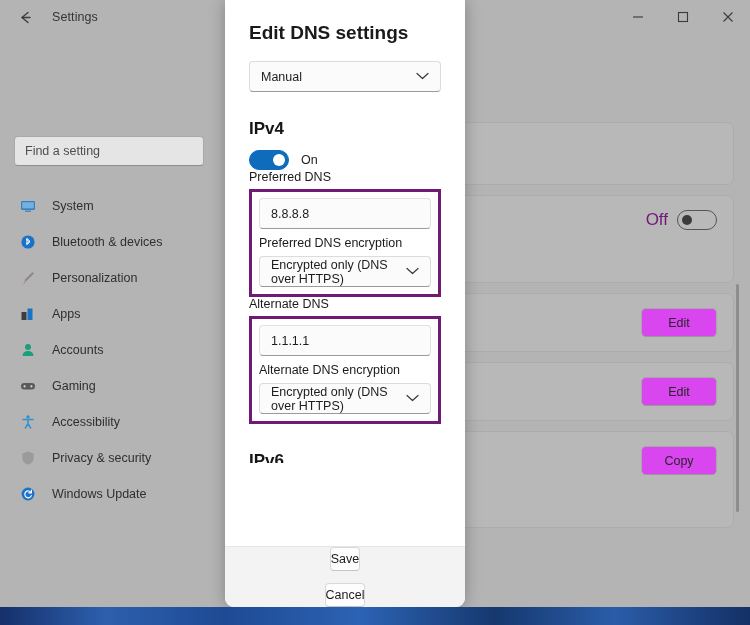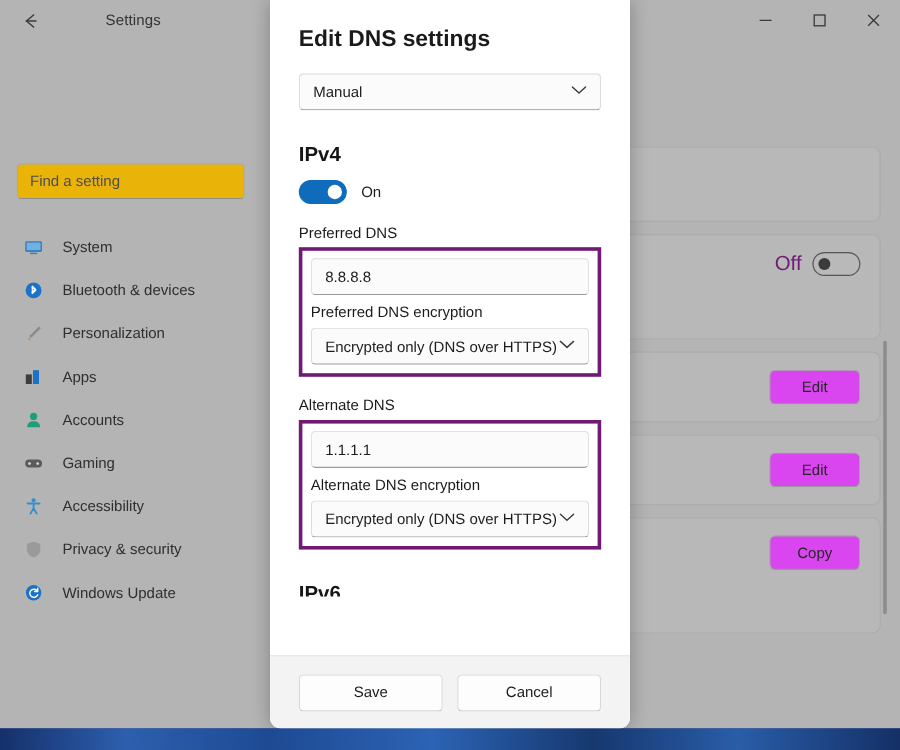--- a/index.html
+++ b/index.html
@@ -20,21 +20,21 @@
     position: absolute;
     left: 0; top: 0;
     width: 750px; height: 607px;
     background: #b4b4b4;
     overflow: hidden;
   }
   
   .titlebar {
     position: absolute; left: 0; top: 0;
     width: 750px; height: 34px;
-    display: flex; align-items: center; gap: 36px;
+    display: flex; align-items: center;
   }
   .back-btn {
     width: 34px; height: 30px; margin-left: 8px;
     display: flex; align-items: center; justify-content: center;
     color: #3b3b3b; font-size: 15px;
     border-radius: 4px;
   }
   .app-title {
     margin-left: 10px;
     font-size: 12.5px;
@@ -53,21 +53,21 @@
   .wc svg { display: block; }
 
   
   .sidebar {
     position: absolute; left: 0; top: 40px;
     width: 218px; bottom: 0;
   }
   .search-box {
     margin: 96px 14px 0 14px;
     height: 30px;
-    background: #eab308;
+    background: #e5e5e5;
     border: 1px solid #a9a9a9;
     border-bottom: 1px solid #8e8e8e;
     border-radius: 4px;
     display: flex; align-items: center;
     padding: 0 10px;
   }
   .search-box .ph { font-size: 12.5px; color: #4e4e4e; }
   .navlist { margin-top: 22px; }
   .navitem {
     position: relative;
@@ -160,21 +160,21 @@
   .taskbar {
     position: absolute; left: 0; bottom: 0;
     width: 750px; height: 18px;
     background: linear-gradient(90deg,#15306a 0%, #2d5fae 14%, #1e4a93 30%, #2c63b4 48%, #16386f 66%, #2a5da8 82%, #143066 100%);
   }
 
   
   .dialog {
     position: absolute;
     left: 225px; top: 0;
-    width: 300px; height: 607px;
+    width: 240px; height: 607px;
     background: #ffffff;
     border-radius: 0 0 9px 9px;
     box-shadow: 0 0 16px rgba(0,0,0,.28);
     overflow: hidden;
   }
   .dlg-body {
     position: absolute; left: 0; top: 0; right: 0;
     height: 546px;
     padding: 22px 24px 0 24px;
     overflow: hidden;
@@ -224,29 +224,30 @@
     font-size: 12.5px; color: #1d1d1d;
   }
   .hl-box {
     position: relative;
     border: 3px solid #701a75;
     padding: 6px 7px 7px 7px;
     margin-top: 5px;
   }
   .hl-box .textbox { margin-bottom: 7px; }
   .hl-box .field-label { margin-bottom: 6px; display: block; }
-  .grp-label { margin-top: 17px; display: block; }
+  .grp-label { display: block; }
 
   .dlg-footer {
     position: absolute; left: 0; right: 0; bottom: 0;
     height: 61px;
     background: #f3f3f3;
     border-top: 1px solid #e6e6e6;
     display: flex; align-items: center; gap: 12px;
     padding: 0 24px;
+    flex-direction: column;
   }
   .dlg-btn {
     flex: 1; height: 31px;
     background: #fdfdfd;
     border: 1px solid #d8d8d8;
     border-bottom-color: #c4c4c4;
     border-radius: 4px;
     display: flex; align-items: center; justify-content: center;
     font-size: 12.5px; color: #1c1c1c;
   }

